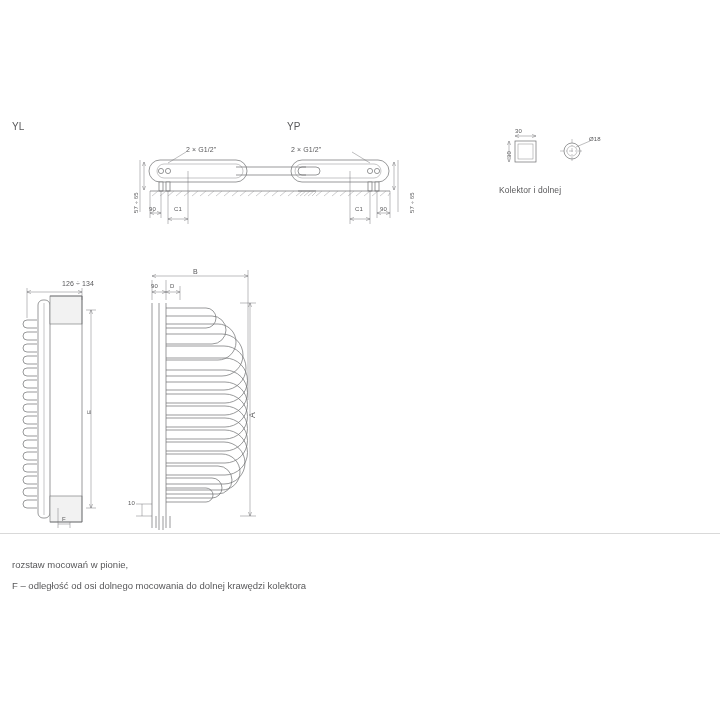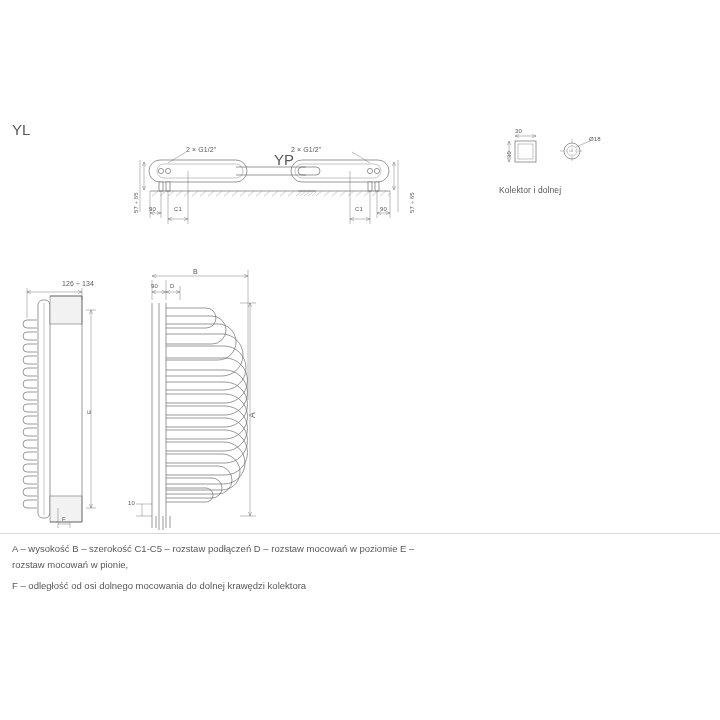--- a/index.html
+++ b/index.html
@@ -8,21 +8,21 @@
     background:#ffffff;
     font-family:"Liberation Sans", sans-serif;
     color:#58585a;
     position:relative;
     overflow:hidden;
   }
   .stage{position:absolute;left:0;top:0;width:720px;height:720px;}
   .lbl{position:absolute;font-size:8.5px;color:#58585a;white-space:nowrap;letter-spacing:.1px;}
   .lbl.sm{font-size:7px;}
   .lbl.xs{font-size:6px;}
-  .lbl.big{font-size:15px;}
+  .lbl.big{font-size:10px;}
   .vert{transform:rotate(-90deg);transform-origin:0 0;}
   .caption{position:absolute;font-size:9.5px;line-height:16px;color:#58585a;}
   .divider{position:absolute;background:#d9d9d9;height:1px;}
   svg{display:block;overflow:visible;}
   .ln{stroke:#6d6e70;stroke-width:.7;fill:none;}
   .ln-thin{stroke:#8a8b8d;stroke-width:.5;fill:none;}
   .ln-dim{stroke:#6d6e70;stroke-width:.45;fill:none;}
   .ln-dash{stroke:#8a8b8d;stroke-width:.5;fill:none;stroke-dasharray:4 2 1 2;}
   .fillw{fill:#ffffff;stroke:#6d6e70;stroke-width:.7;}
   .fillg{fill:#f2f2f2;stroke:#6d6e70;stroke-width:.6;}
@@ -248,21 +248,21 @@
       <line class="ln-dim" x1="240" y1="516" x2="256" y2="516"></line>
       <line class="ln-dim" x1="250" y1="303" x2="250" y2="516"></line>
       <path class="ln-dim" d="M250,303 l-1.6,4 M250,303 l1.6,4 M250,516 l-1.6,-4 M250,516 l1.6,-4"></path>
 
       <line class="ln-dim" x1="136" y1="504" x2="152" y2="504"></line>
       <line class="ln-dim" x1="136" y1="516" x2="152" y2="516"></line>
       <line class="ln-dim" x1="142" y1="504" x2="142" y2="516"></line>
     </g>
   </svg>
 
-  <div class="lbl big" style="left:274px;top:121px;margin-top:30px;">YP</div>
+  <div class="lbl big" style="left:287px;top:121px;">YP</div>
 
   <div class="lbl sm" style="left:186px;top:146px;">2 × G1/2"</div>
   <div class="lbl sm" style="left:291px;top:146px;">2 × G1/2"</div>
 
   <div class="lbl xs vert" style="left:133px;top:213px;">57 ÷ 65</div>
   <div class="lbl xs vert" style="left:409px;top:213px;">57 ÷ 65</div>
 
   <div class="lbl xs" style="left:149px;top:206px;">90</div>
   <div class="lbl xs" style="left:174px;top:206px;">C1</div>
   <div class="lbl xs" style="left:355px;top:206px;">C1</div>
@@ -278,17 +278,16 @@
   <div class="lbl xs" style="left:62px;top:516px;">F</div>
 
   <div class="lbl sm" style="left:193px;top:268px;">B</div>
   <div class="lbl xs" style="left:151px;top:283px;">90</div>
   <div class="lbl xs" style="left:170px;top:283px;">D</div>
   <div class="lbl vert" style="left:247px;top:418px;">A</div>
   <div class="lbl xs" style="left:128px;top:500px;">10</div>
 
   <div class="divider" style="left:0px;top:533px;width:720px;"></div>
 
-  <div class="caption" style="left:12px;top:541px;width:640px;">A – wysokość B – szerokość C1-C5 – rozstaw podłączeń D – rozstaw mocowań w poziomie E –</div>
   <div class="caption" style="left:12px;top:557px;width:640px;">rozstaw mocowań w pionie,</div>
   <div class="caption" style="left:12px;top:578px;width:640px;">F – odległość od osi dolnego mocowania do dolnej krawędzi kolektora</div>
 
 </div>
 
 </body></html>

